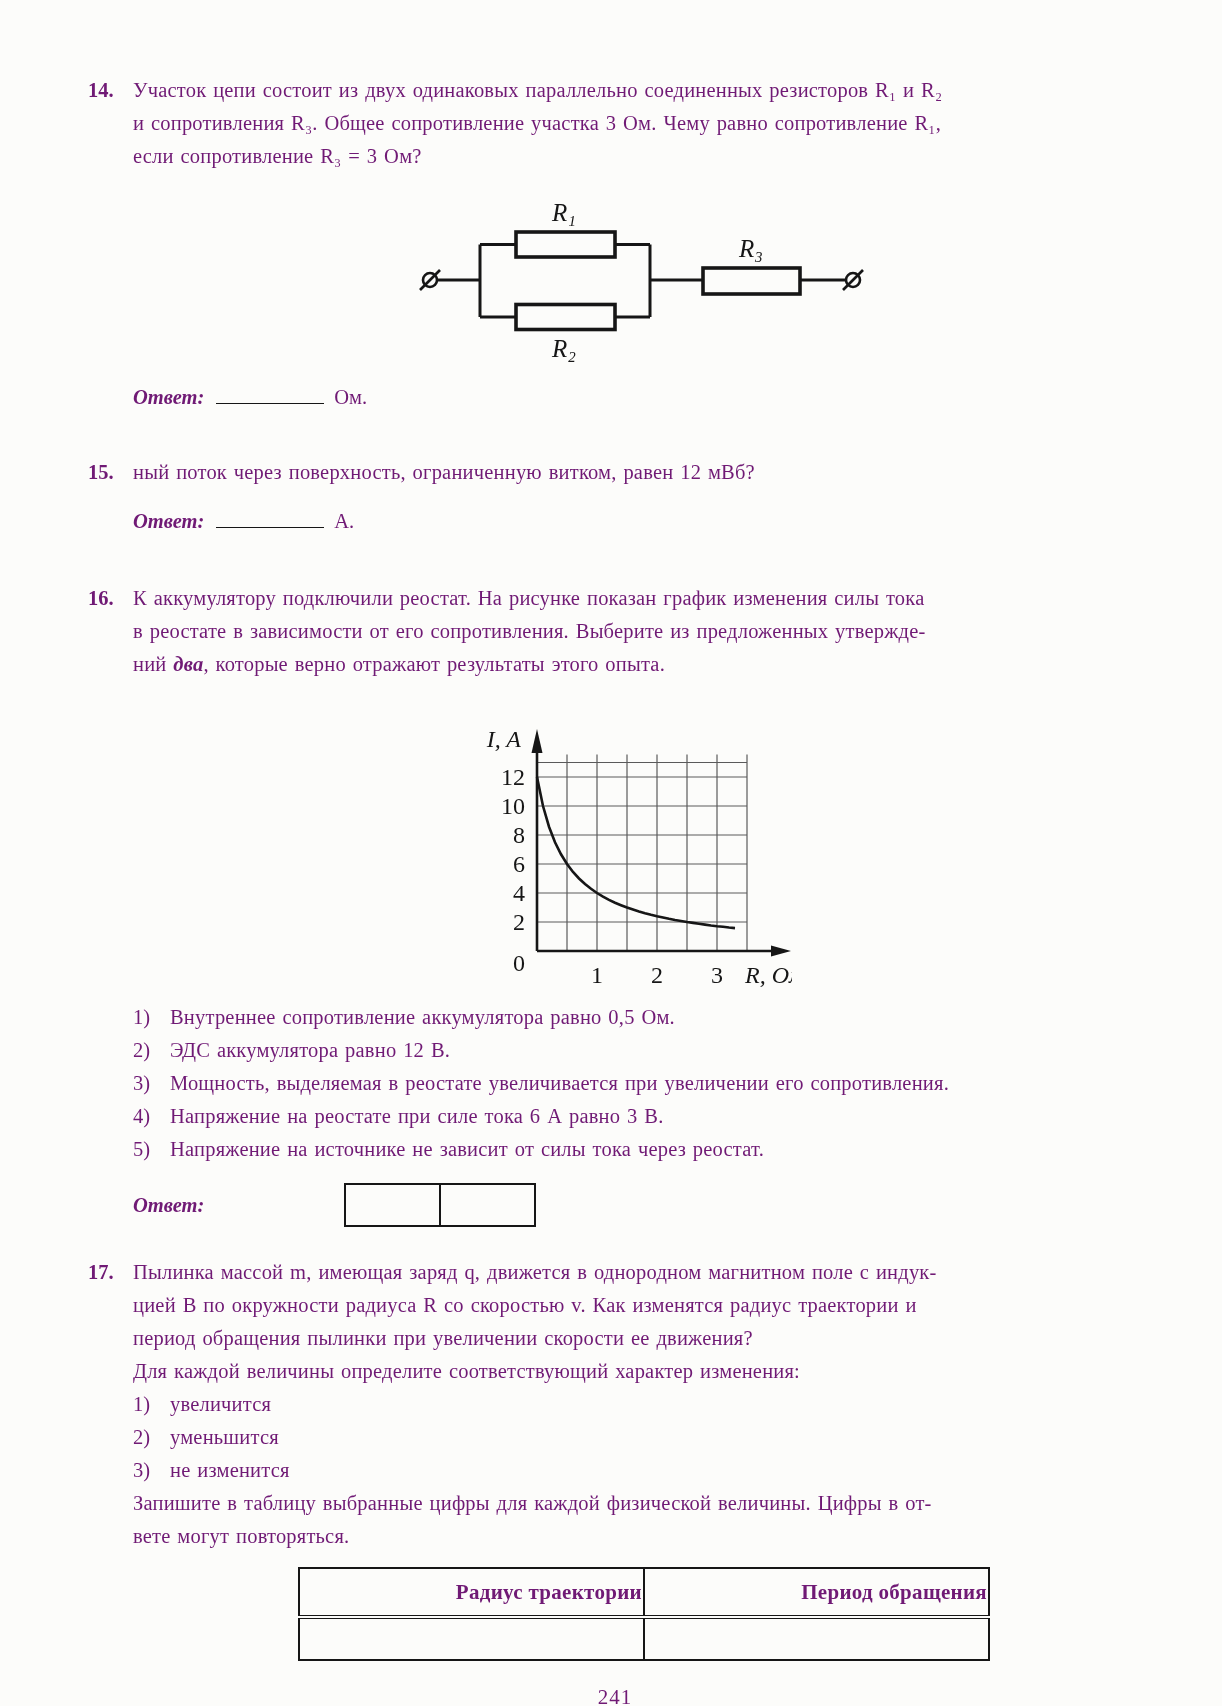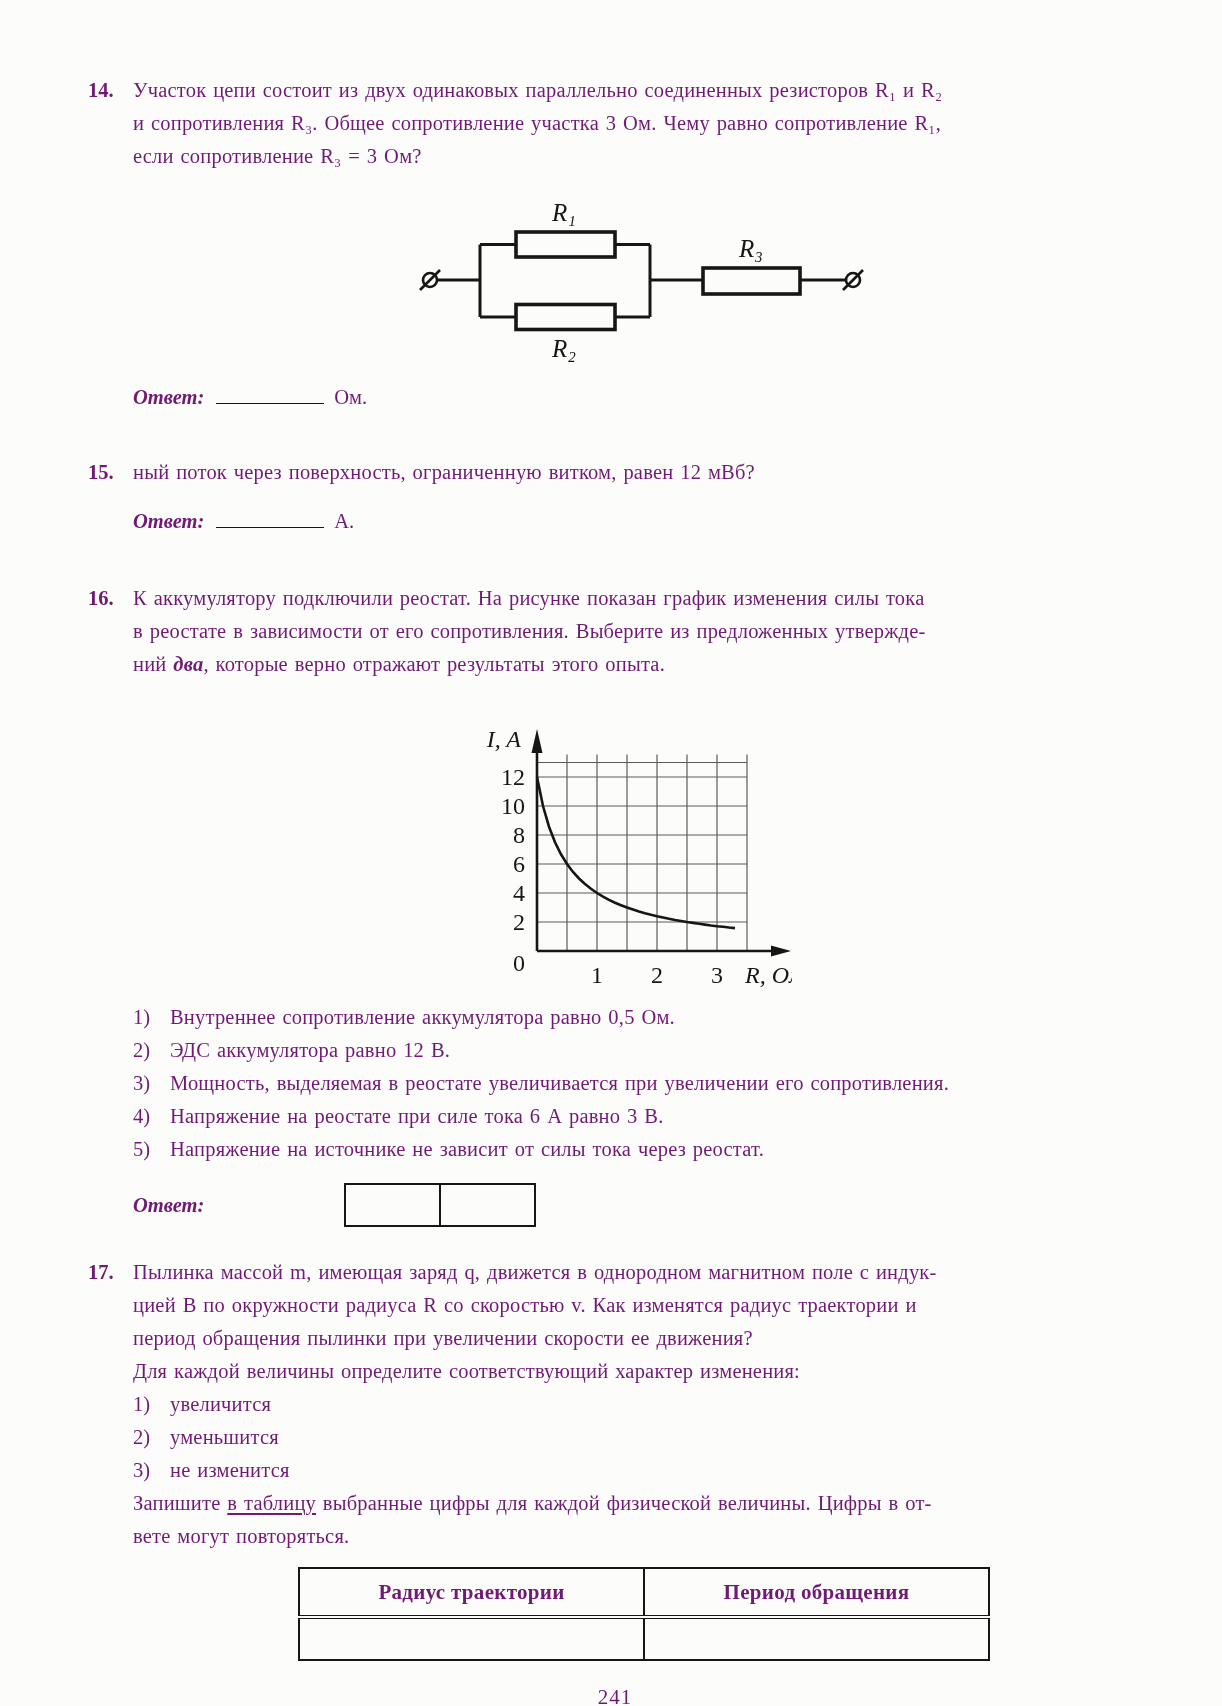--- a/index.html
+++ b/index.html
@@ -13,40 +13,40 @@
     font-size:20.5px;
     box-sizing:border-box;
     padding:74px 80px 0 88px;
     overflow:hidden;
   }
   .problem{display:flex;align-items:flex-start;}
   .pnum{width:45px;flex-shrink:0;font-weight:700;line-height:33px;}
   .ptext{flex:1;min-width:0;}
   .line{line-height:33px;white-space:nowrap;letter-spacing:0.2px;word-spacing:1.5px;}
   .emph{font-weight:700;font-style:italic;}
-  .ul{text-decoration:underline;text-underline-offset:3px;margin-top:12px;}
+  .ul{text-underline-offset:3px;margin-top:12px;}
   .answer-line{display:flex;align-items:baseline;line-height:33px;}
   .answer-label{font-weight:700;font-style:italic;}
   .blank{display:inline-block;width:108px;border-bottom:1.6px solid #161616;height:20px;margin:0 10px 0 12px;}
   .fig{display:block;}
   .fig-circuit{margin:14px 0 4px 250px;}
   .fig-graph{margin:14px 0 4px 309px;}
   .opt{display:flex;line-height:33px;}
   .optnum{width:37px;flex-shrink:0;}
   .optline{white-space:nowrap;letter-spacing:0.2px;word-spacing:1.5px;}
   .ansbox-row{display:flex;align-items:center;margin:16px 0 24px 0;height:46px;}
   .ansbox{display:flex;margin-left:140px;border:2.2px solid #161616;width:188px;height:40px;background:#fcfcfa;}
   .anscell{flex:1;}
   .anscell + .anscell{border-left:2.2px solid #161616;}
   .t17{border-collapse:collapse;margin:14px 0 0 165px;}
   .t17 th{
     border:2.2px solid #161616;
     border-bottom:4px double #161616;
     font-weight:700;font-size:21px;
-    width:341px;height:44px;text-align:center;
+    width:341px;height:44px;text-align:right;
     letter-spacing:0.3px;
   }
   .t17 td{border:2.2px solid #161616;height:38px;}
   .pageno{text-align:center;margin-top:24px;font-size:21px;letter-spacing:1px;}
   svg text{font-family:"Liberation Serif","DejaVu Serif",serif;fill:#161616;}
   .mt14{margin-top:18px;margin-bottom:26px;}
   .mt15{margin-top:16px;margin-bottom:32px;}
   .gap-p15{margin-top:16px;}
   .gap-p16{margin-top:12px;}
   .gap-p17{margin-top:4px;}

